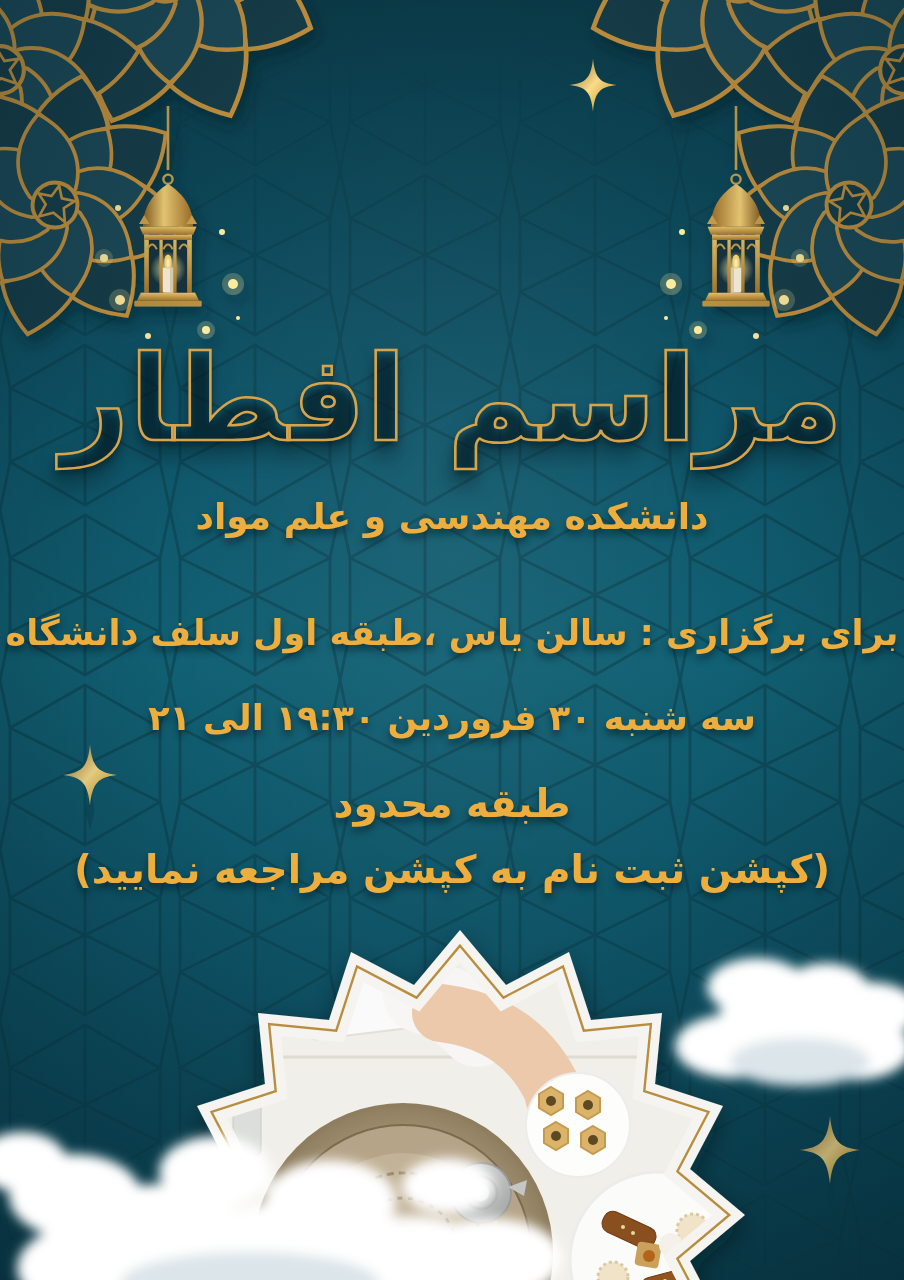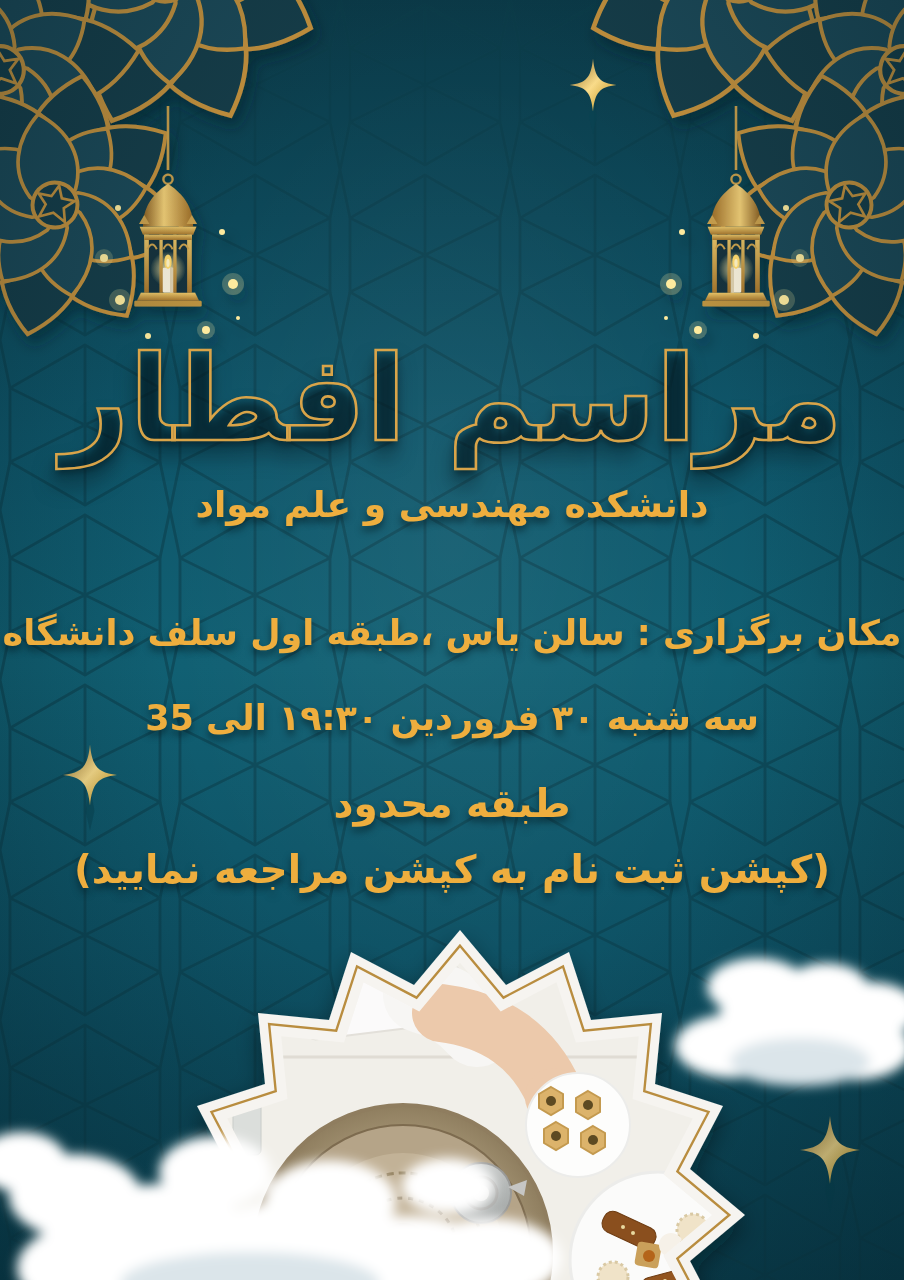--- a/index.html
+++ b/index.html
@@ -9,21 +9,21 @@
     font-family:"DejaVu Sans",sans-serif;
   }
   svg.layer{position:absolute;left:0;top:0;}
   .vignette{position:absolute;inset:0;pointer-events:none;
     background:radial-gradient(ellipse at 50% 42%, rgba(255,255,255,0.05) 0%, rgba(255,255,255,0) 45%, rgba(3,26,34,0.38) 100%);}
   .txt{position:absolute;left:0;right:0;text-align:center;direction:rtl;
        color:#eeae3e;font-weight:bold;text-shadow:0 5px 7px rgba(4,24,31,.55);}
   .title{top:326px;font-size:118px;line-height:1.25;color:transparent;
          -webkit-text-fill-color:transparent;-webkit-text-stroke:2.6px #d9a449;
          filter:drop-shadow(-2px 13px 9px rgba(3,22,30,.55));}
-  .subtitle{top:484px;font-size:36px;}
+  .subtitle{top:496px;font-size:36px;}
   .line-location{top:613px;font-size:35px;}
   .line-datetime{top:698px;font-size:35px;}
   .line-capacity{top:781px;font-size:39px;}
   .line-registration{top:847px;font-size:39px;}
 </style>
 </head>
 <body>
 
 <div class="poster">
 
@@ -164,22 +164,22 @@
       </g>
     <g transform="translate(830,1150)">
         <use href="#sparkle"></use>
       </g>
   </svg>
 
   <div class="vignette"></div>
 
   <div class="txt title">مراسم افطار</div>
   <div class="txt subtitle">دانشکده مهندسی و علم مواد</div>
-  <div class="txt line-location">مکان برگزاری : سالن یاس ،طبقه اول سلف دانشگاه</div>
-  <div class="txt line-datetime">سه شنبه ۳۰ فروردین ۱۹:۳۰ الی 35</div>
+  <div class="txt line-location">برای برگزاری : سالن یاس ،طبقه اول سلف دانشگاه</div>
+  <div class="txt line-datetime">سه شنبه ۳۰ فروردین ۱۹:۳۰ الی ۲۱</div>
   <div class="txt line-capacity">طبقه محدود</div>
   <div class="txt line-registration">(کپشن ثبت نام به کپشن مراجعه نمایید)</div>
 
   <svg class="layer" width="904" height="1280" aria-hidden="true">
     <defs>
       <polygon id="starPoly" points="457,915 503,970 566,937 588,1005 659,998 652,1069 720,1091 687,1154 742,1200 687,1246 720,1309 652,1331 659,1402 588,1395 566,1463 503,1430 457,1485 411,1430 348,1463 326,1395 255,1402 262,1331 194,1309 227,1246 172,1200 227,1154 194,1091 262,1069 255,998 326,1005 348,937 411,970"></polygon>
       <clipPath id="photoClip">
         <polygon points="457,915 503,970 566,937 588,1005 659,998 652,1069 720,1091 687,1154 742,1200 687,1246 720,1309 652,1331 659,1402 588,1395 566,1463 503,1430 457,1485 411,1430 348,1463 326,1395 255,1402 262,1331 194,1309 227,1246 172,1200 227,1154 194,1091 262,1069 255,998 326,1005 348,937 411,970" transform="translate(457,1200) scale(0.885) translate(-457,-1200)"></polygon>
       </clipPath>
       <radialGradient id="trayGrad">

